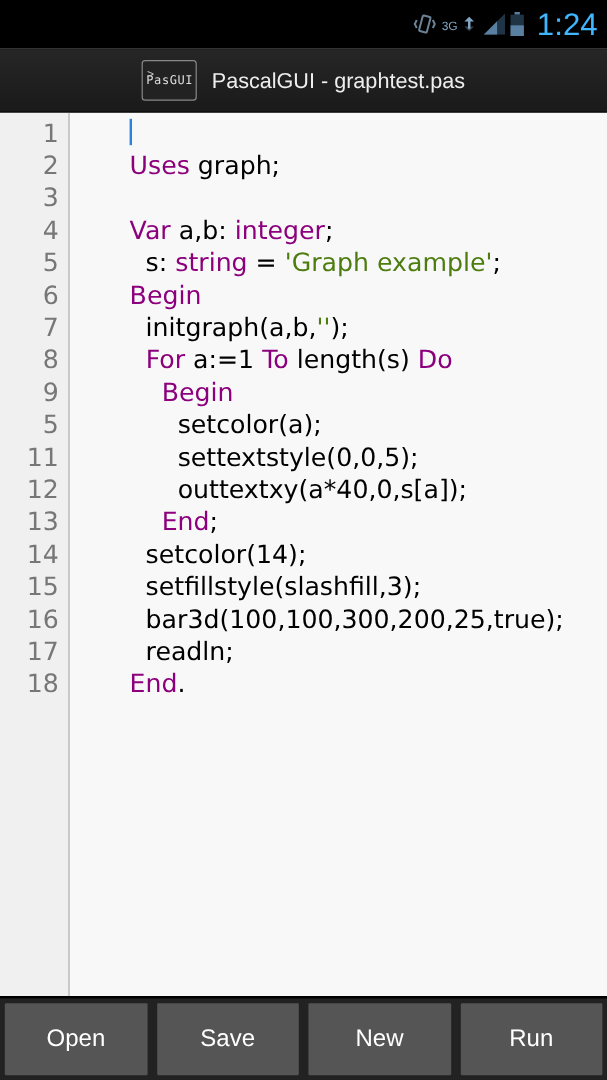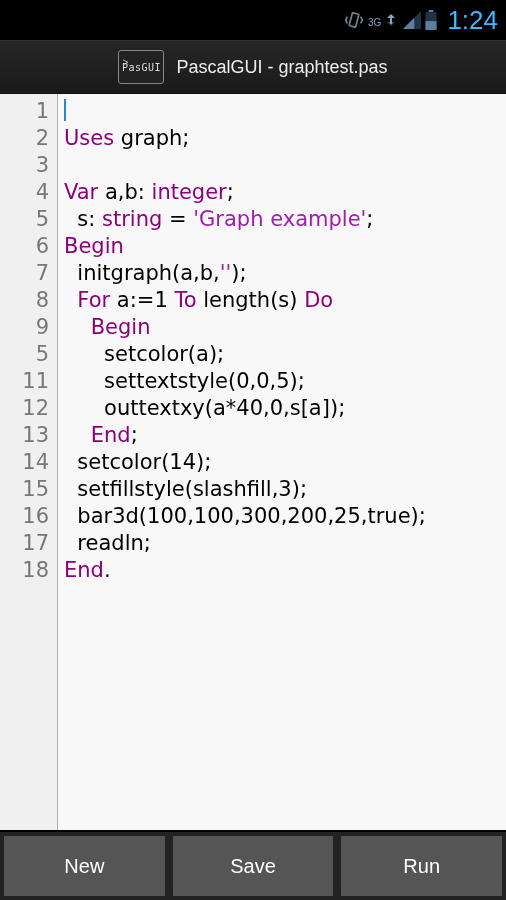--- a/index.html
+++ b/index.html
@@ -65,24 +65,24 @@
 }
 .gutter div { height: 27px; }
 .code {
   flex: 1;
   padding: 4px 6px 0 6px;
   line-height: 27px;
   color: #000;
   white-space: pre;
   position: relative;
 }
-.code-line { height: 27px; }
+.code-line { height: 27px; margin-left: 44px; }
 .kw { color: #8c007d; }
 .ty { color: #8c007d; }
-.str { color: #a21caf; }
+.str { color: #4d7c0f; }
 .cursor {
   display: inline-block;
   width: 2px; height: 22px;
   background: #2a82da;
   vertical-align: -3px;
 }
 
 .bottombar {
   height: 70px;
   background: #222;
@@ -158,16 +158,17 @@
       <div>14</div>
       <div>15</div>
       <div>16</div>
       <div>17</div>
       <div>18</div>
     </div>
   <div class="code" id="code"><div class="code-line"><span class="cursor"></span></div><div class="code-line"><span class="kw">Uses</span><span> graph;</span></div><div class="code-line"></div><div class="code-line"><span class="kw">Var</span><span> a,b: </span><span class="ty">integer</span><span>;</span></div><div class="code-line"><span>  s: </span><span class="ty">string</span><span> = </span><span class="str">'Graph example'</span><span>;</span></div><div class="code-line"><span class="kw">Begin</span></div><div class="code-line"><span>  initgraph(a,b,</span><span class="str">''</span><span>);</span></div><div class="code-line"><span>  </span><span class="kw">For</span><span> a:=1 </span><span class="kw">To</span><span> length(s) </span><span class="kw">Do</span></div><div class="code-line"><span>    </span><span class="kw">Begin</span></div><div class="code-line"><span>      setcolor(a);</span></div><div class="code-line"><span>      settextstyle(0,0,5);</span></div><div class="code-line"><span>      outtextxy(a*40,0,s[a]);</span></div><div class="code-line"><span>    </span><span class="kw">End</span><span>;</span></div><div class="code-line"><span>  setcolor(14);</span></div><div class="code-line"><span>  setfillstyle(slashfill,3);</span></div><div class="code-line"><span>  bar3d(100,100,300,200,25,true);</span></div><div class="code-line"><span>  readln;</span></div><div class="code-line"><span class="kw">End</span><span>.</span></div></div>
 </div>
 
 <div class="bottombar">
+  <button>Open</button>
+  <button>Save</button>
   <button>New</button>
-  <button>Save</button>
   <button>Run</button>
 </div>
 
 </body></html>

